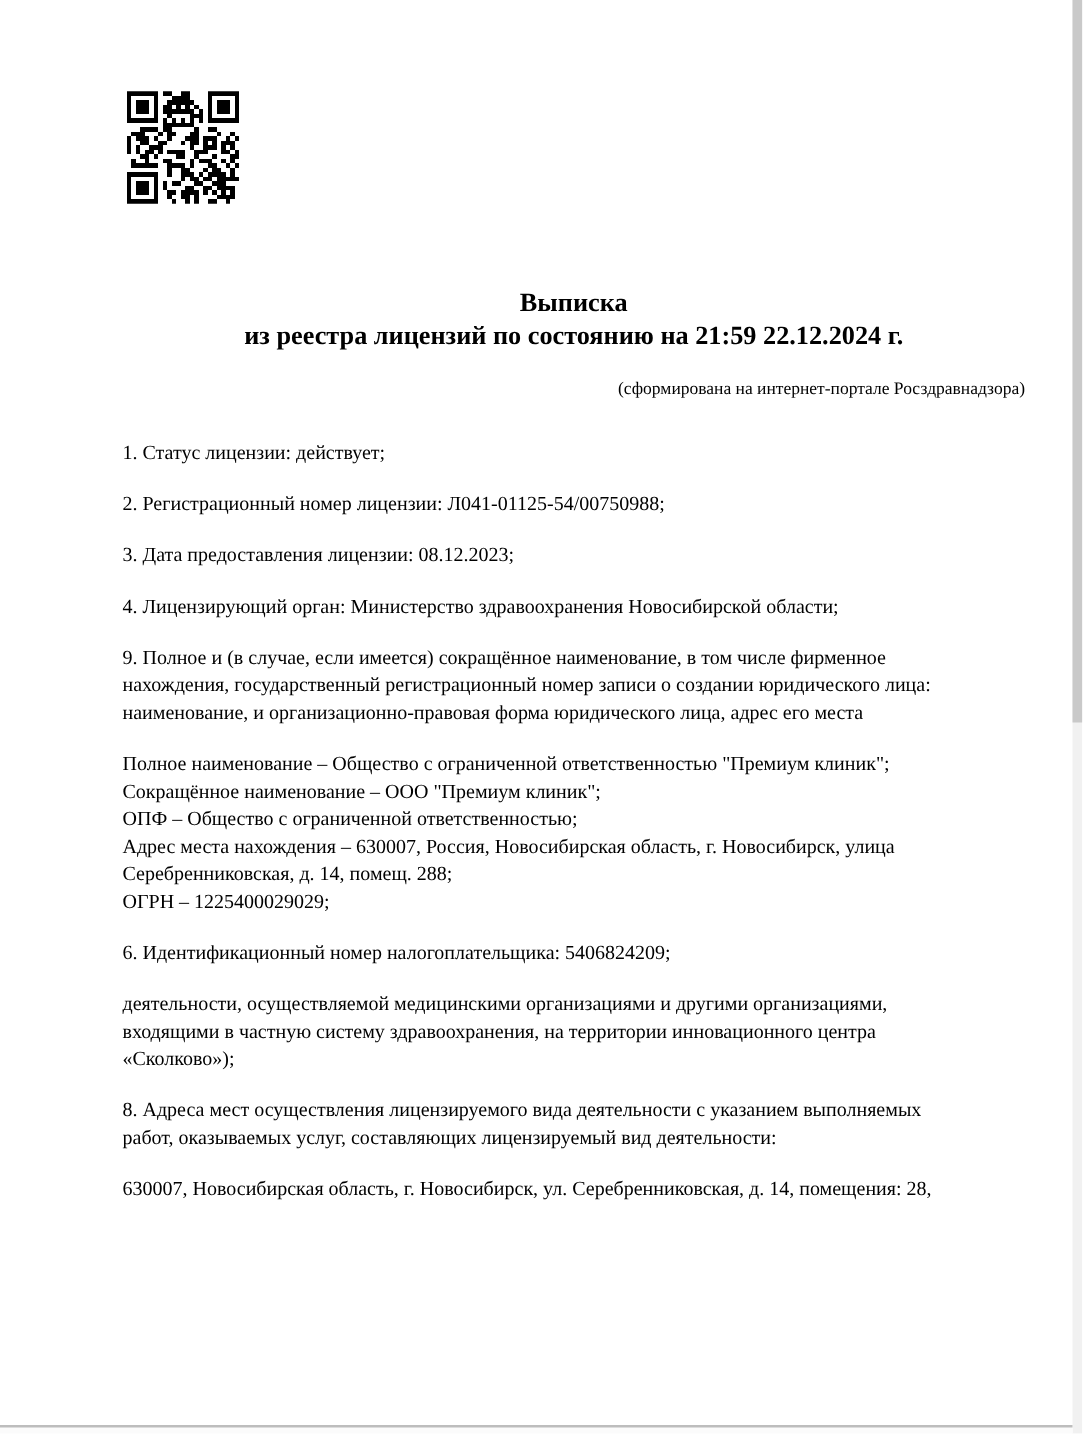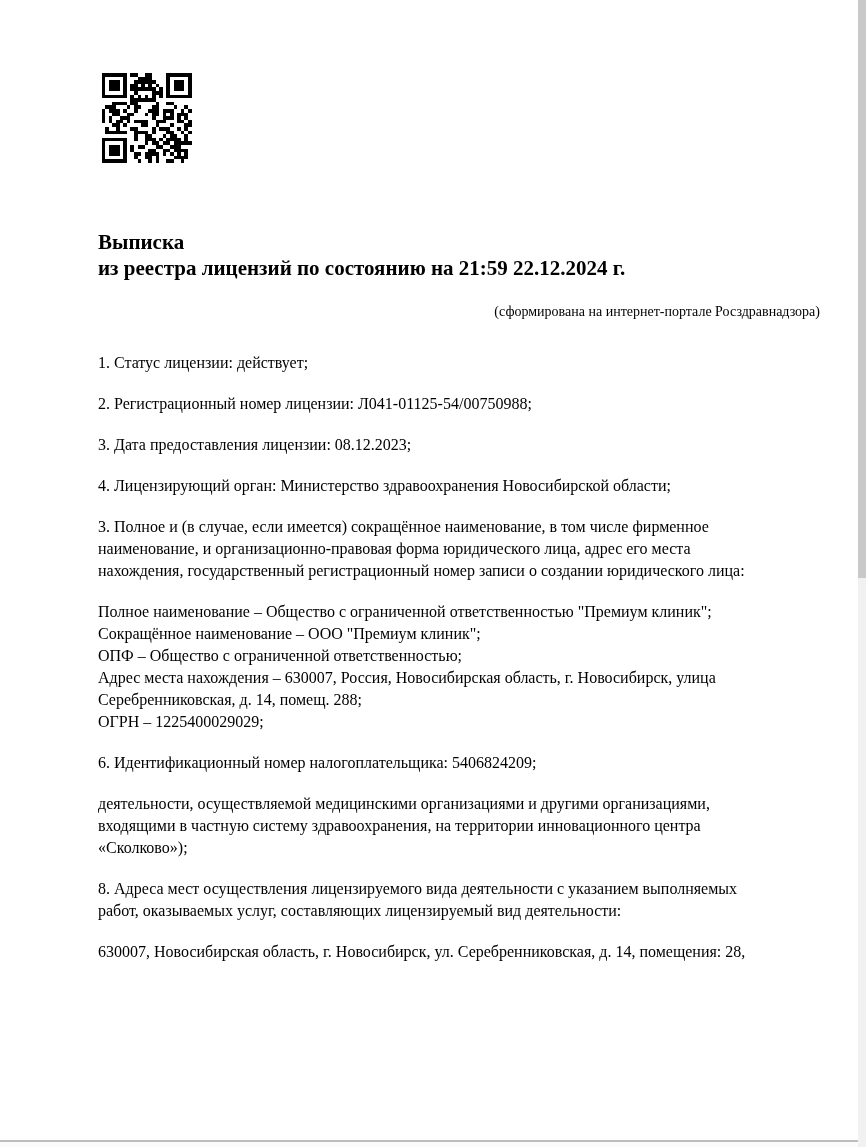--- a/index.html
+++ b/index.html
@@ -21,21 +21,21 @@
     left: 100px;
     top: 73px;
     width: 93px;
     height: 90px;
   }
   .title-block {
     position: absolute;
     left: 98px;
     right: 46px;
     top: 229px;
-    text-align: left;
+    text-align: center;
     font-weight: bold;
     font-size: 21px;
     line-height: 26px;
     white-space: nowrap;
   }
   .subtitle {
     position: absolute;
     right: 46px;
     top: 303px;
     font-size: 14px;
@@ -425,23 +425,23 @@
       <div class="paragraph">
         <div class="tline">2. Регистрационный номер лицензии: Л041-01125-54/00750988;</div>
       </div>
       <div class="paragraph">
         <div class="tline">3. Дата предоставления лицензии: 08.12.2023;</div>
       </div>
       <div class="paragraph">
         <div class="tline">4. Лицензирующий орган: Министерство здравоохранения Новосибирской области;</div>
       </div>
       <div class="paragraph">
-        <div class="tline">3. Полное и (в случае, если имеется) сокращённое наименование, в том числе фирменное</div>
+        <div class="tline">9. Полное и (в случае, если имеется) сокращённое наименование, в том числе фирменное</div>
+        <div class="tline">нахождения, государственный регистрационный номер записи о создании юридического лица:</div>
         <div class="tline">наименование, и организационно-правовая форма юридического лица, адрес его места</div>
-        <div class="tline">нахождения, государственный регистрационный номер записи о создании юридического лица:</div>
       </div>
       <div class="paragraph">
         <div class="tline">Полное наименование – Общество с ограниченной ответственностью "Премиум клиник";</div>
         <div class="tline">Сокращённое наименование – ООО "Премиум клиник";</div>
         <div class="tline">ОПФ – Общество с ограниченной ответственностью;</div>
         <div class="tline">Адрес места нахождения – 630007, Россия, Новосибирская область, г. Новосибирск, улица</div>
         <div class="tline">Серебренниковская, д. 14, помещ. 288;</div>
         <div class="tline">ОГРН – 1225400029029;</div>
       </div>
       <div class="paragraph">

